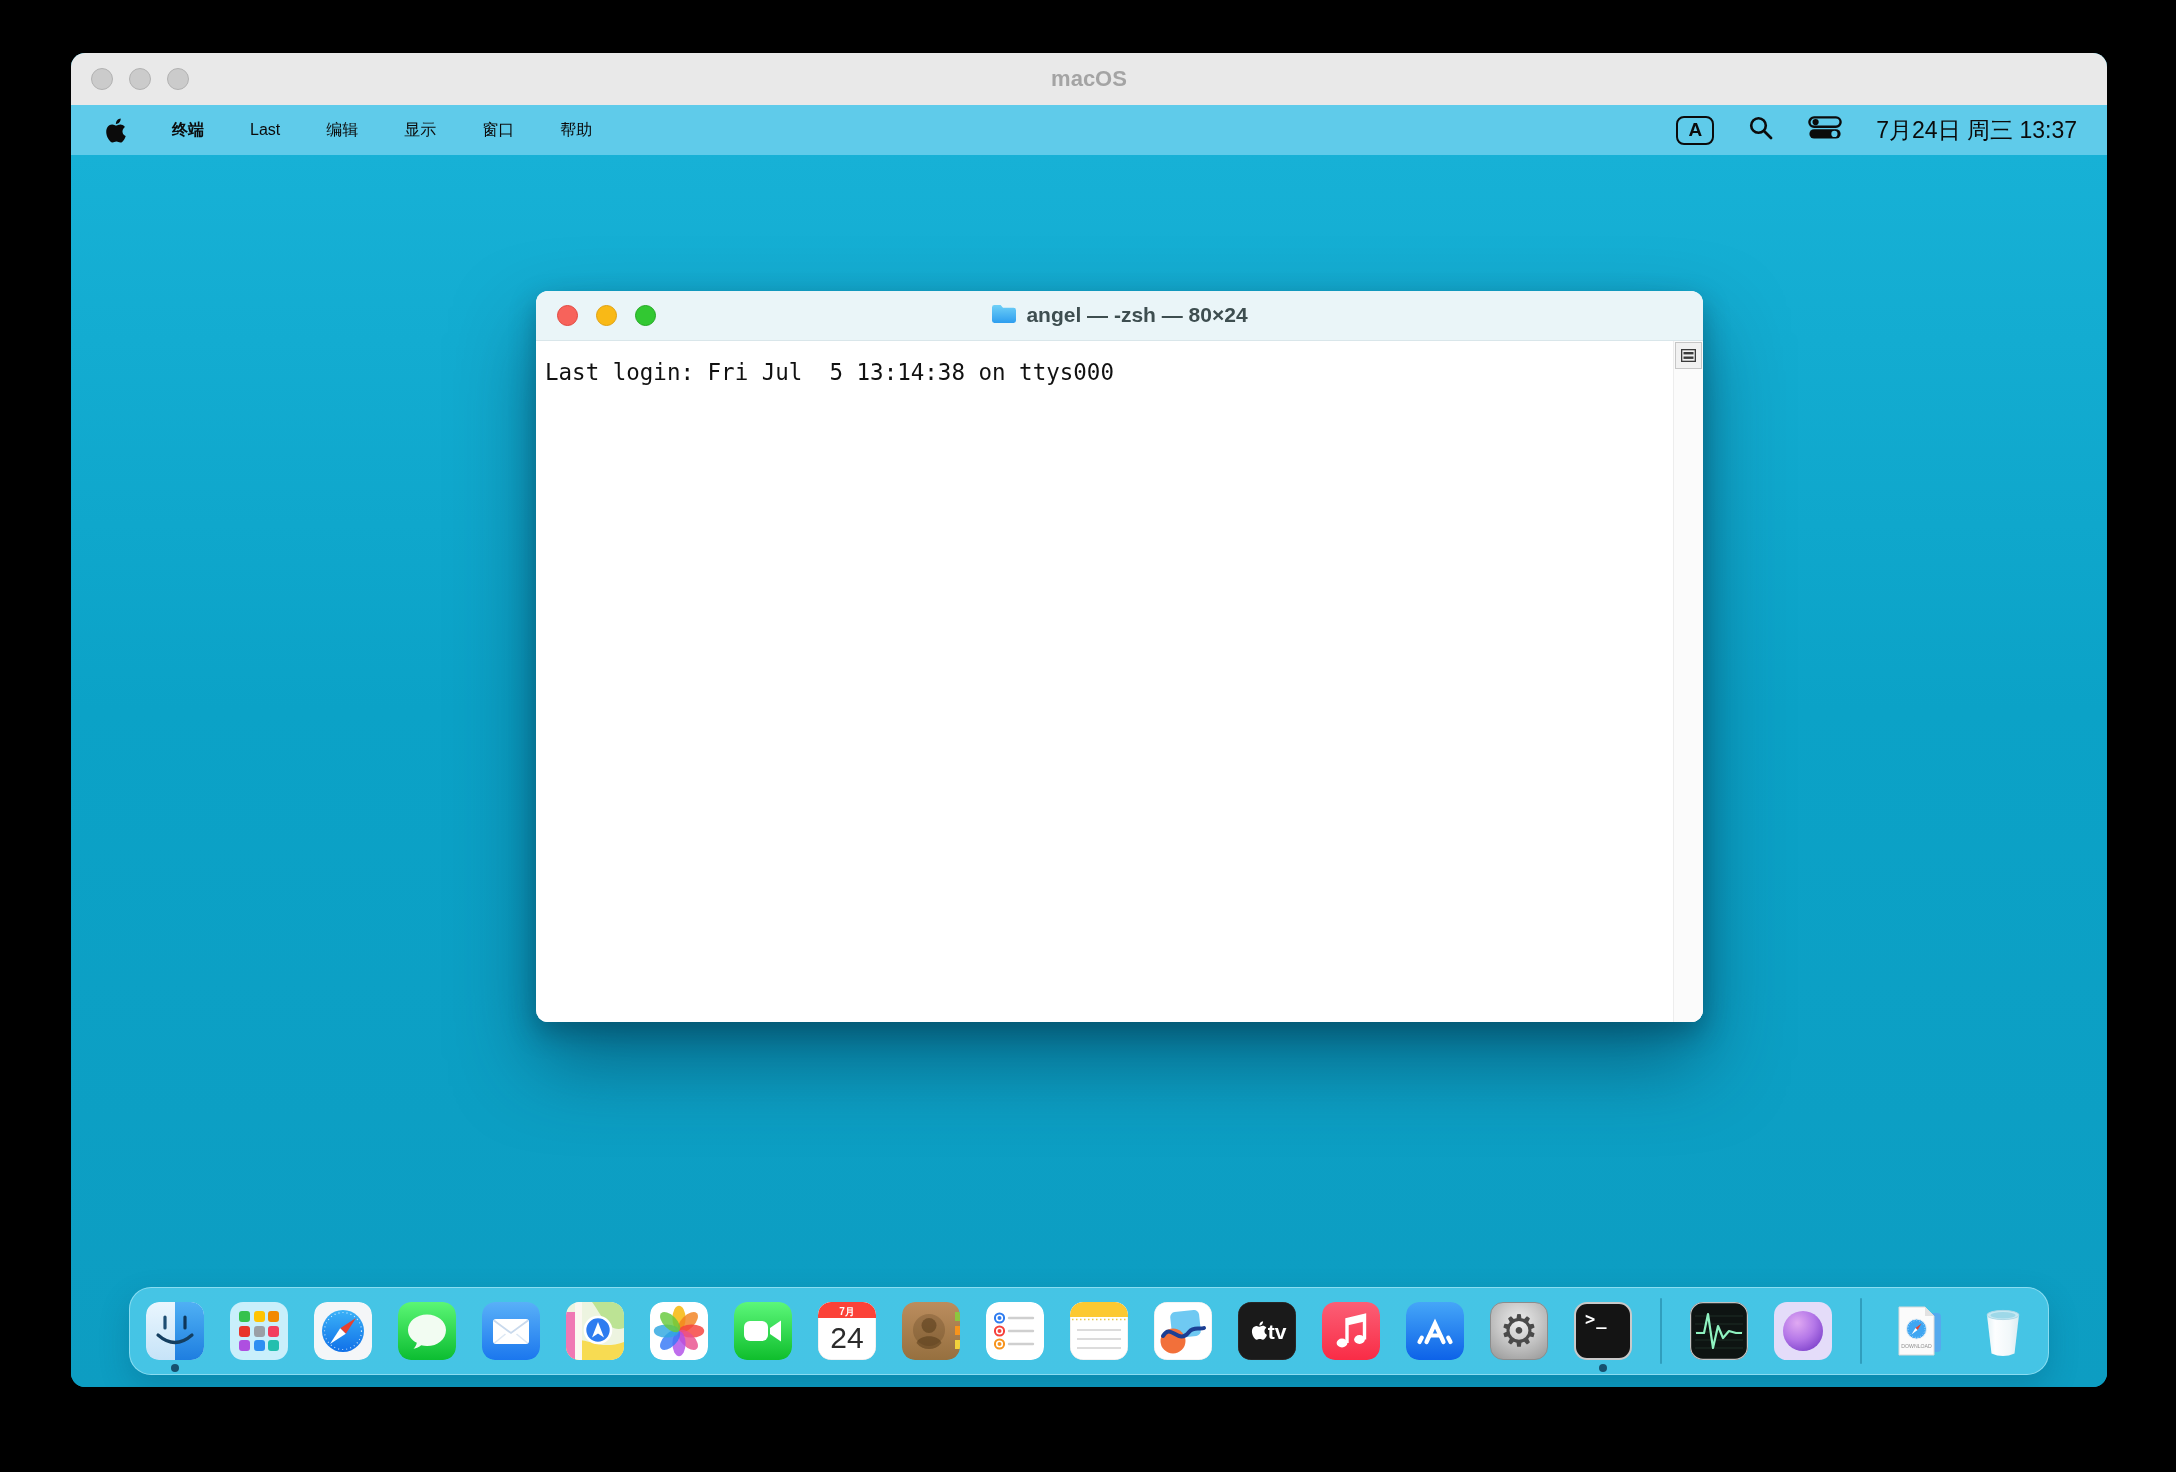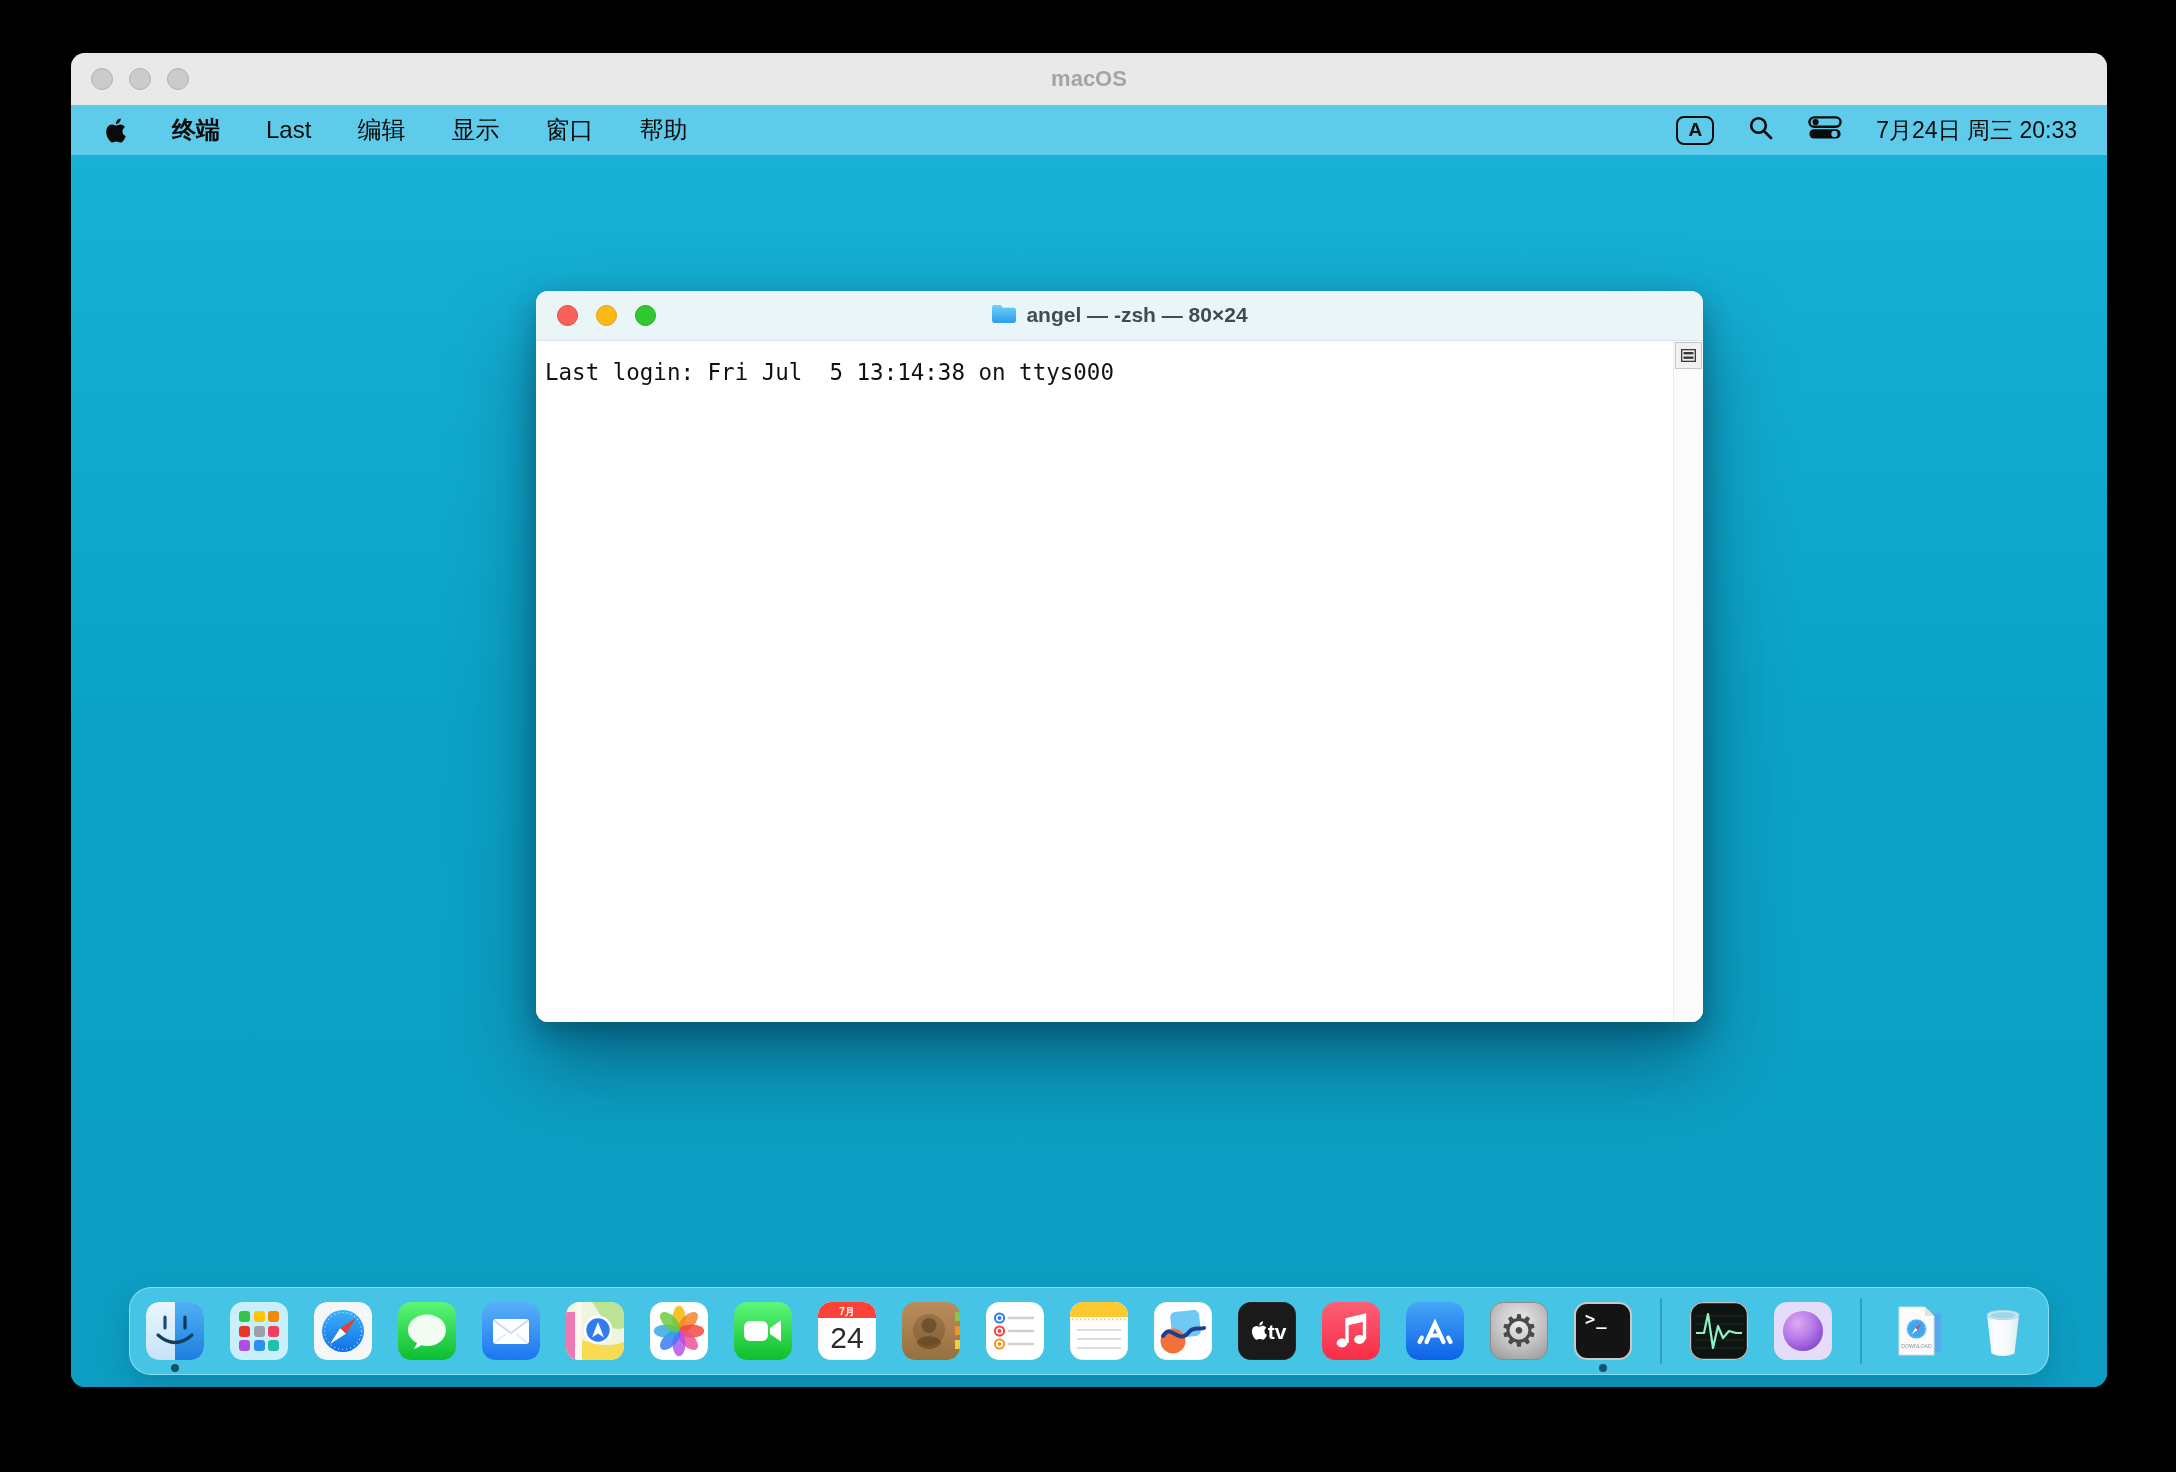--- a/index.html
+++ b/index.html
@@ -10,21 +10,21 @@
                border-radius:14px;overflow:hidden;background:#0BA2C7;}
   .host-titlebar{position:relative;height:52px;background:#E9E9E9;display:flex;align-items:center;}
   .host-dots{position:absolute;left:20px;top:0;height:100%;display:flex;align-items:center;gap:16px;}
   .host-dot{width:22px;height:22px;border-radius:50%;background:#CBCBCB;border:1px solid #B2B2B2;box-sizing:border-box;}
   .host-title{flex:1;text-align:center;font-size:22px;font-weight:bold;color:#A4A4A4;}
   
   .menubar{height:50px;background:#5FCBEA;display:flex;align-items:center;justify-content:space-between;
            padding:0 30px 0 34px;box-sizing:border-box;}
   .menus{display:flex;align-items:center;gap:46px;}
   .menu-apple svg{display:block;width:21px;height:25px;}
-  .menu-item{font-size:24px;color:#0b0b0b;font-weight:500;white-space:nowrap;}
+  .menu-item{font-size:16px;color:#0b0b0b;font-weight:500;white-space:nowrap;}
   .menu-item.bold{font-weight:700;}
   .status{display:flex;align-items:center;gap:34px;}
   .input-src{width:38px;height:29px;border:2.4px solid #0b0b0b;border-radius:8px;display:flex;
              align-items:center;justify-content:center;font-size:19px;font-weight:700;color:#0b0b0b;box-sizing:border-box;}
   .clock{font-size:23px;font-weight:500;color:#0b0b0b;white-space:nowrap;}
   
   .desktop{position:relative;height:1232px;
            background:linear-gradient(180deg,#17B1D6 0%,#0BA2C7 45%,#0D9DC2 100%);}
   
   .terminal{position:absolute;left:465px;top:136px;width:1167px;height:731px;border-radius:12px;
@@ -114,21 +114,21 @@
             </svg>
         </span>
         <span>
           <svg width="34" height="24" viewBox="0 0 34 24">
             <rect x="1.4" y="1.4" width="31.2" height="9.4" rx="4.7" fill="none" stroke="#0b0b0b" stroke-width="2.4"></rect>
             <circle cx="7.6" cy="6.1" r="3.1" fill="#0b0b0b"></circle>
             <rect x="1.4" y="13.2" width="31.2" height="9.4" rx="4.7" fill="#0b0b0b"></rect>
             <circle cx="26.4" cy="17.9" r="3.1" fill="#5FCBEA"></circle>
           </svg>
         </span>
-        <div class="clock">7月24日 周三 20:33</div>
+        <div class="clock">7月24日 周三 13:37</div>
       </div>
     </div>
 
     <div class="desktop">
 
       <div class="terminal">
         <div class="term-titlebar">
           <div class="term-lights">
             <span class="t-light t-close"></span>
             <span class="t-light t-min"></span>

